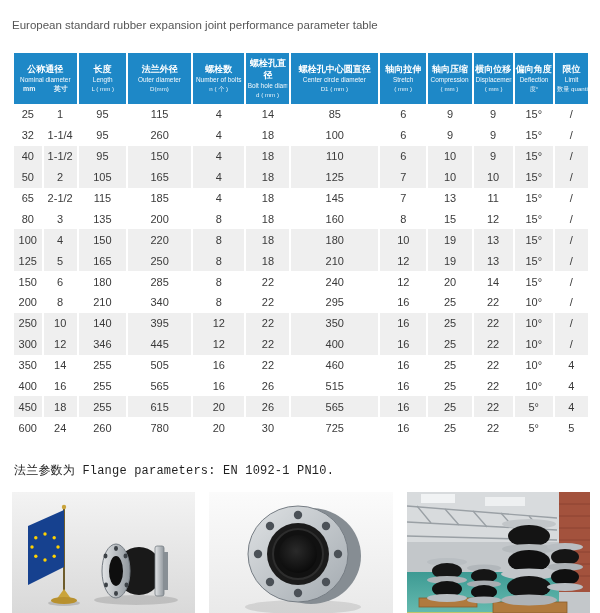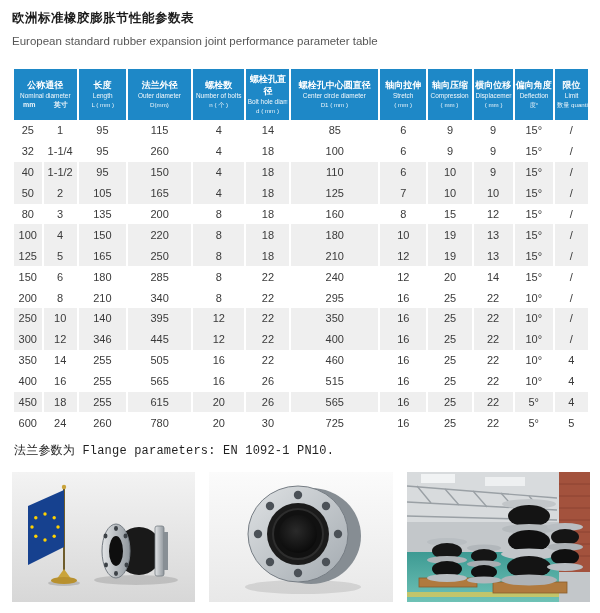--- a/index.html
+++ b/index.html
@@ -13,33 +13,32 @@
   table { width:100%; table-layout:fixed; border-collapse:separate; border-spacing:2px 0; margin-top:20px; }
   thead th { background:#1E88C7; color:#fff; font-weight:normal; vertical-align:middle;
              padding:4px 0 5px; height:40px; }
   thead .zh   { font-size:9px; font-weight:bold; line-height:12px; }
   thead .en   { font-size:7px; line-height:9px; opacity:.95; transform:scale(.92); white-space:nowrap; overflow:hidden;}
   thead .unit { font-size:7px; line-height:9px; opacity:.9; transform:scale(.88); white-space:nowrap;}
   thead .units{ display:flex; justify-content:space-around; transform:none; font-weight:bold;}
   tbody td { text-align:center; font-size:11px; color:#3a3a3a; height:20.9px; padding:0; background:#fff; }
   tbody tr.shaded td { background:#EFEFEF; }
 
-  .footnote { margin-top:9px; padding-left:2px; font-size:12px; color:#1f1f1f;
+  .footnote { margin-top:24px; padding-left:2px; font-size:12px; color:#1f1f1f;
               font-family:"Liberation Mono","DejaVu Sans Mono",monospace; letter-spacing:.2px;}
 
   .photos { display:flex; gap:14px; margin-top:13px; }
   .photos figure { width:184px; height:130px; overflow:hidden; }
   .photos svg { display:block; width:184px; height:130px; }
 </style>
 </head>
 <body>
 
 <div class="wrap">
 
-  <div class="page-title-zh">欧洲标准橡胶膨胀节性能参数表</div>
   <div class="page-title-en">European standard rubber expansion joint performance parameter table</div>
 
   <table>
     <colgroup id="cols">
         <col style="width: 5%;">
         <col style="width: 6%;">
         <col style="width: 8.6%;">
         <col style="width: 11.4%;">
         <col style="width: 9.3%;">
         <col style="width: 7.8%;">
@@ -159,20 +158,34 @@
           <td>50</td>
           <td>2</td>
           <td>105</td>
           <td>165</td>
           <td>4</td>
           <td>18</td>
           <td>125</td>
           <td>7</td>
           <td>10</td>
           <td>10</td>
+          <td>15°</td>
+          <td>/</td>
+        </tr>
+        <tr>
+          <td>65</td>
+          <td>2-1/2</td>
+          <td>115</td>
+          <td>185</td>
+          <td>4</td>
+          <td>18</td>
+          <td>145</td>
+          <td>7</td>
+          <td>13</td>
+          <td>11</td>
           <td>15°</td>
           <td>/</td>
         </tr>
         <tr>
           <td>80</td>
           <td>3</td>
           <td>135</td>
           <td>200</td>
           <td>8</td>
           <td>18</td>

